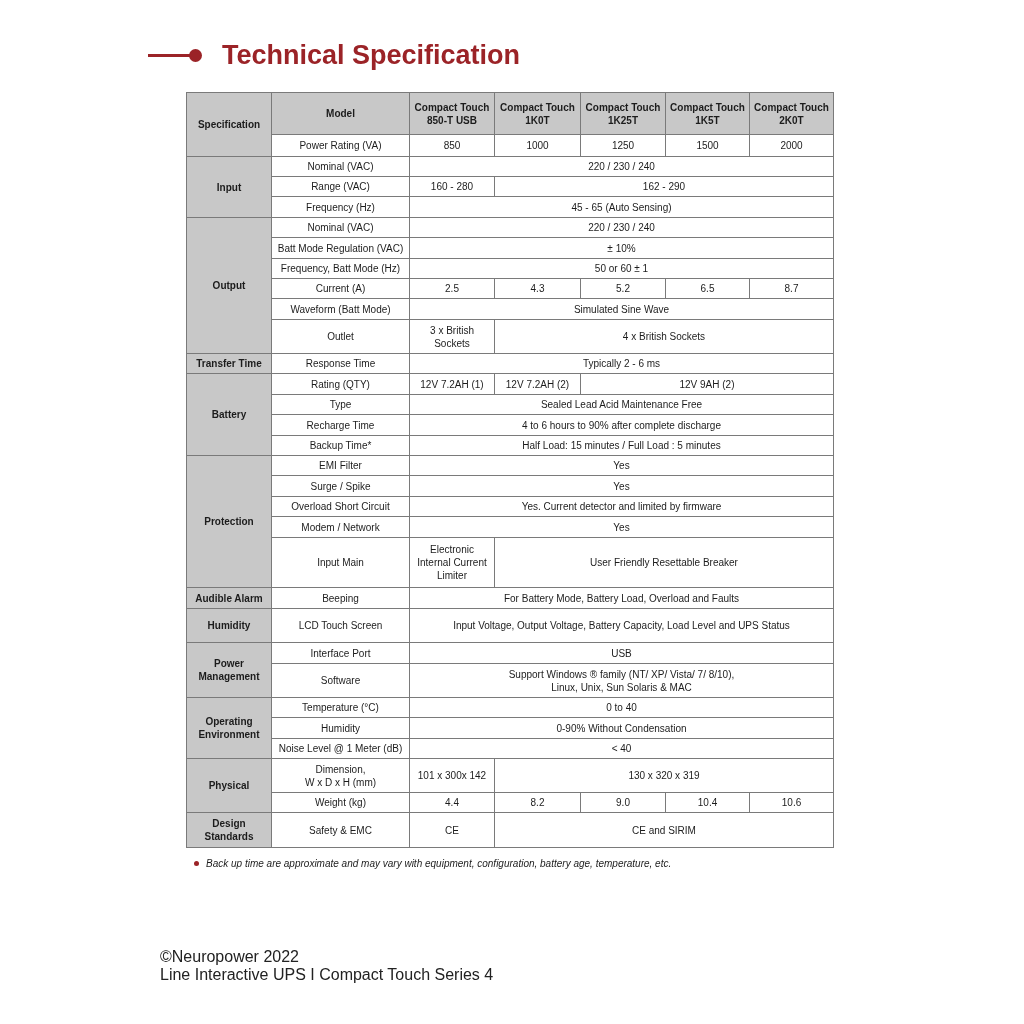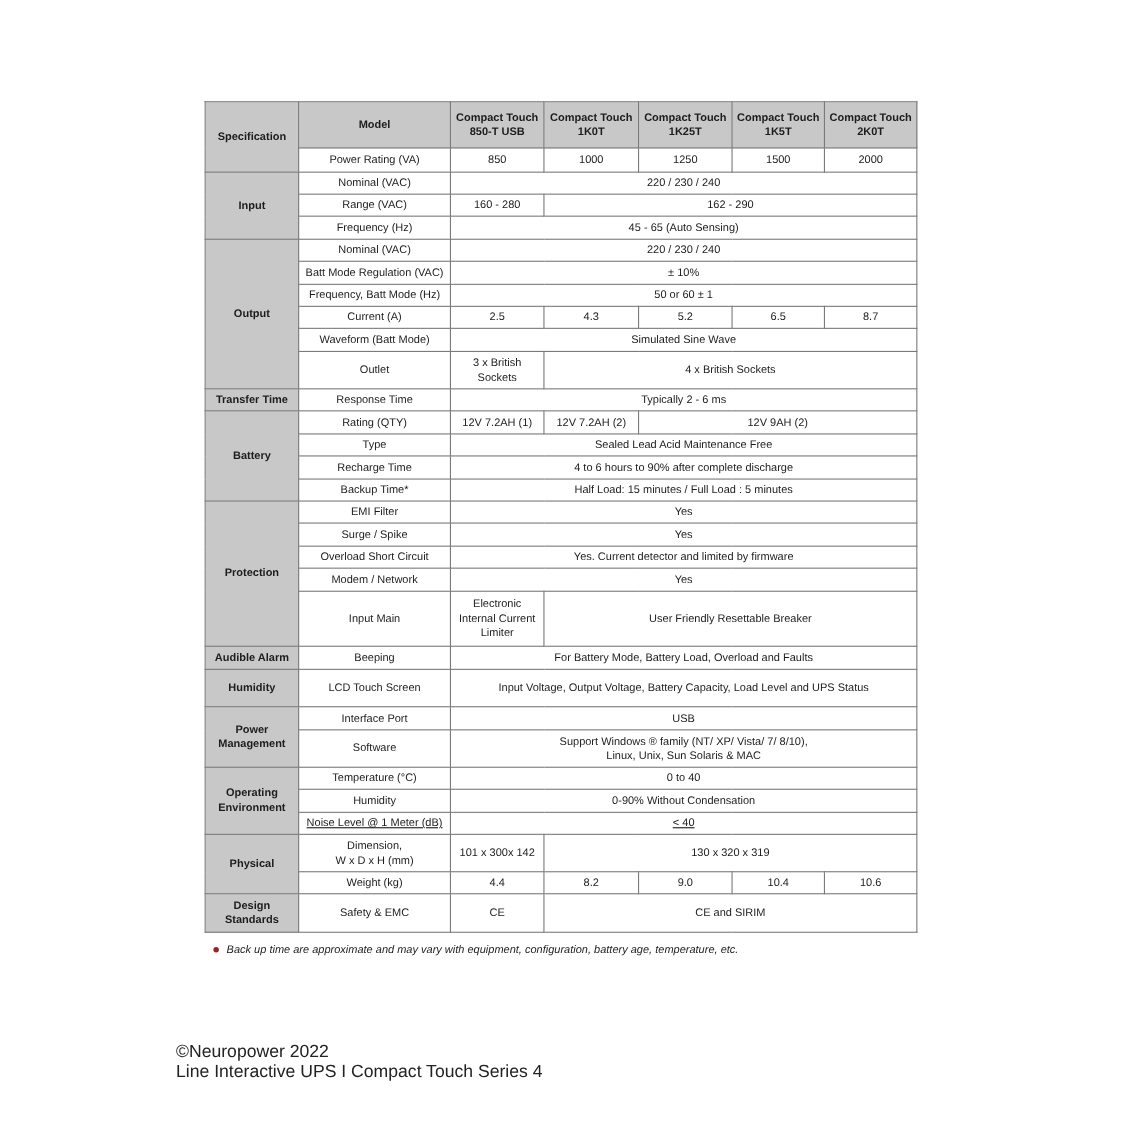--- a/index.html
+++ b/index.html
@@ -32,20 +32,27 @@
 
   
   .footer { position: absolute; left: 160px; top: 948px; width: 715px;
     display: flex; justify-content: space-between; font-size: 16px; color: #222; flex-direction: column; }
 </style>
 </head>
 <body>
 
 <div class="page">
 
+  <div class="title-row">
+    <span class="bullet-graphic">
+      <span class="bullet-line"></span>
+      <span class="bullet-dot"></span>
+    </span>
+    <h1 class="page-title">Technical Specification</h1>
+  </div>
 
   <table class="spec">
     <colgroup>
       <col style="width:85px">
         <col style="width:138px">
         <col style="width:85px">
       <col style="width:86px">
         <col style="width:85px">
         <col style="width:84px">
         <col style="width:84px">
@@ -188,21 +195,21 @@
         </tr>
         <tr style="height: 20px;">
           <td rowspan="3" class="sec">Operating Environment</td>
           <td class="label">Temperature (°C)</td>
           <td colspan="5">0 to 40</td>
         </tr>
         <tr style="height: 21px;">
           <td class="label">Humidity</td>
           <td colspan="5">0-90% Without Condensation</td>
         </tr>
-        <tr style="height: 20px; text-decoration: underline;">
+        <tr style="height: 20px;">
           <td class="label">Noise Level @ 1 Meter (dB)</td>
           <td colspan="5">&lt; 40</td>
         </tr>
         <tr style="height: 34px;">
           <td rowspan="2" class="sec">Physical</td>
           <td class="label">Dimension,
 W x D x H (mm)</td>
           <td>101 x 300x 142</td>
           <td colspan="4">130 x 320 x 319</td>
         </tr>

